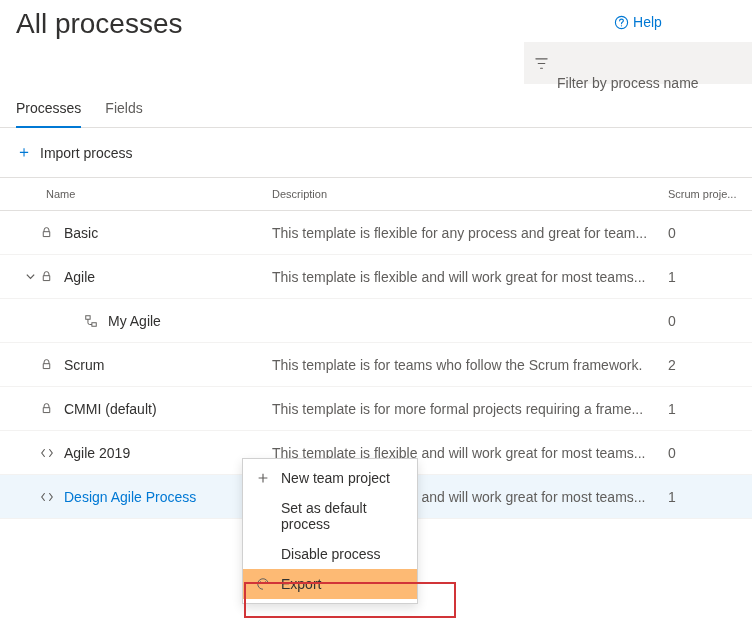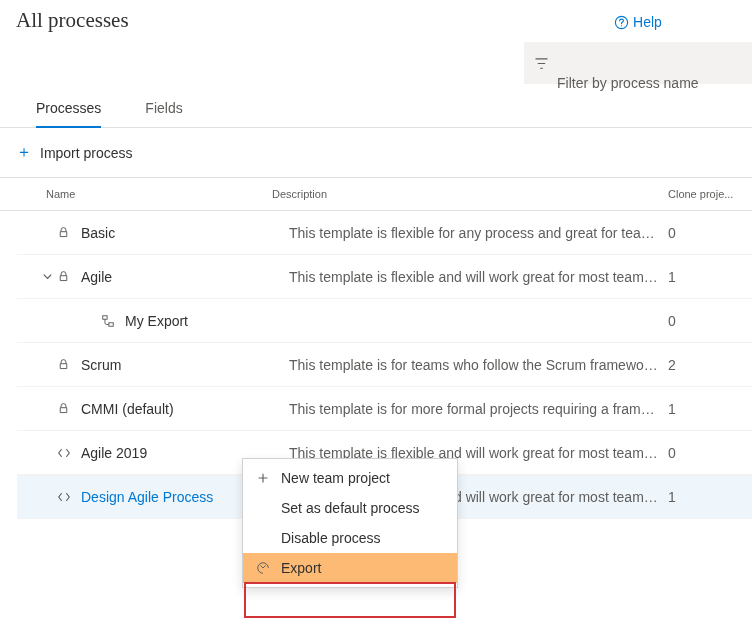--- a/index.html
+++ b/index.html
@@ -13,24 +13,23 @@
     overflow: hidden;
     position: relative;
   }
   .header {
     display: flex;
     align-items: flex-start;
     justify-content: space-between;
     padding: 8px 0 0 16px;
   }
   .title {
-    font-size: 21px;
+    font-size: 28px;
     font-weight: 400;
     color: #323130;
-    font-family: Liberation Serif, serif;
   }
   .header-right {
     display: flex;
     align-items: center;
     gap: 12px;
     flex-direction: column;
   }
   .help-link {
     display: flex;
     align-items: center;
@@ -63,21 +62,20 @@
     display: flex;
     gap: 24px;
     padding: 16px 16px 0 16px;
     border-bottom: 1px solid #e1dfdd;
   }
   .tab {
     padding-bottom: 10px;
     color: #605e5c;
     cursor: pointer;
     font-size: 14px;
-    margin-left: 20px;
   }
   .tab.selected {
     color: #323130;
     border-bottom: 2px solid #0078d4;
     margin-bottom: -1px;
   }
   .toolbar {
     display: flex;
     align-items: center;
     padding: 14px 16px;
@@ -96,42 +94,41 @@
   }
   .col-name { width: 226px; }
   .col-desc { flex: 1; }
   .col-proj { width: 84px; }
   .row {
     display: flex;
     align-items: center;
     padding: 11px 0 11px 20px;
     border-bottom: 1px solid #f3f2f1;
     min-height: 44px;
-    margin-left: 17px;
   }
   .row.selected {
     background: #eef6fc;
   }
   .expander { width: 20px; display:flex; align-items:center; justify-content:center; color:#605e5c; }
   .row-icon { width: 24px; display:flex; align-items:center; color:#605e5c; }
   .row-name { width: 184px; padding-right: 8px; color:#323130; }
   .row-name.link { color:#0078d4; cursor:pointer; }
   .row-actions { width: 24px; color:#605e5c; cursor:pointer; font-weight:bold; letter-spacing:1px; text-align:center; }
   .row-desc { flex:1; color:#605e5c; white-space:nowrap; overflow:hidden; text-overflow:ellipsis; padding-right:10px; }
   .row-proj { width: 84px; color:#605e5c; }
   .indent2 { padding-left: 44px; display:flex; align-items:center; }
   svg { display:block; }
   .context-menu {
     position: absolute;
     left: 242px;
     top: 458px;
     background: #fff;
     border: 1px solid #d0d0d0;
     box-shadow: 0 4px 10px rgba(0,0,0,0.12);
-    width: 216px;
+    width: 176px;
     padding: 4px 0;
   }
   .menu-item {
     display: flex;
     align-items: center;
     padding: 7px 12px;
     gap: 10px;
     color: #323130;
     cursor: pointer;
     font-size: 14px;
@@ -182,21 +179,21 @@
 </div>
 
 <div class="toolbar">
   <span class="plus">＋</span>
   <span>Import process</span>
 </div>
 
 <div class="table-header">
   <div class="col-name">Name</div>
   <div class="col-desc">Description</div>
-  <div class="col-proj">Clone proje...</div>
+  <div class="col-proj">Scrum proje...</div>
 </div>
 
 <div class="row">
   <div class="expander"></div>
   <div class="row-icon">
     <svg width="13" height="13" viewBox="0 0 16 16">
         <path d="M5 7V5a3 3 0 016 0v2M4 7h8v6H4z" stroke="#605e5c" stroke-width="1.2" fill="none"></path>
       </svg>
   </div>
   <div class="row-name">Basic</div>
@@ -225,21 +222,21 @@
 <div class="row">
   <div class="expander"></div>
   <div class="indent2">
     <div class="row-icon">
       <svg width="14" height="14" viewBox="0 0 16 16">
           <rect x="2" y="2" width="5" height="4" stroke="#605e5c" stroke-width="1.1" fill="none"></rect>
           <rect x="9" y="10" width="5" height="4" stroke="#605e5c" stroke-width="1.1" fill="none"></rect>
           <path d="M4.5 6v4a2 2 0 002 2H9" stroke="#605e5c" stroke-width="1.1" fill="none"></path>
         </svg>
     </div>
-    <div class="row-name" style="width:140px">My Export</div>
+    <div class="row-name" style="width:140px">My Agile</div>
   </div>
   <div class="row-actions"></div>
   <div class="row-desc"></div>
   <div class="row-proj">0</div>
 </div>
 
 <div class="row">
   <div class="expander"></div>
   <div class="row-icon">
     <svg width="13" height="13" viewBox="0 0 16 16">

